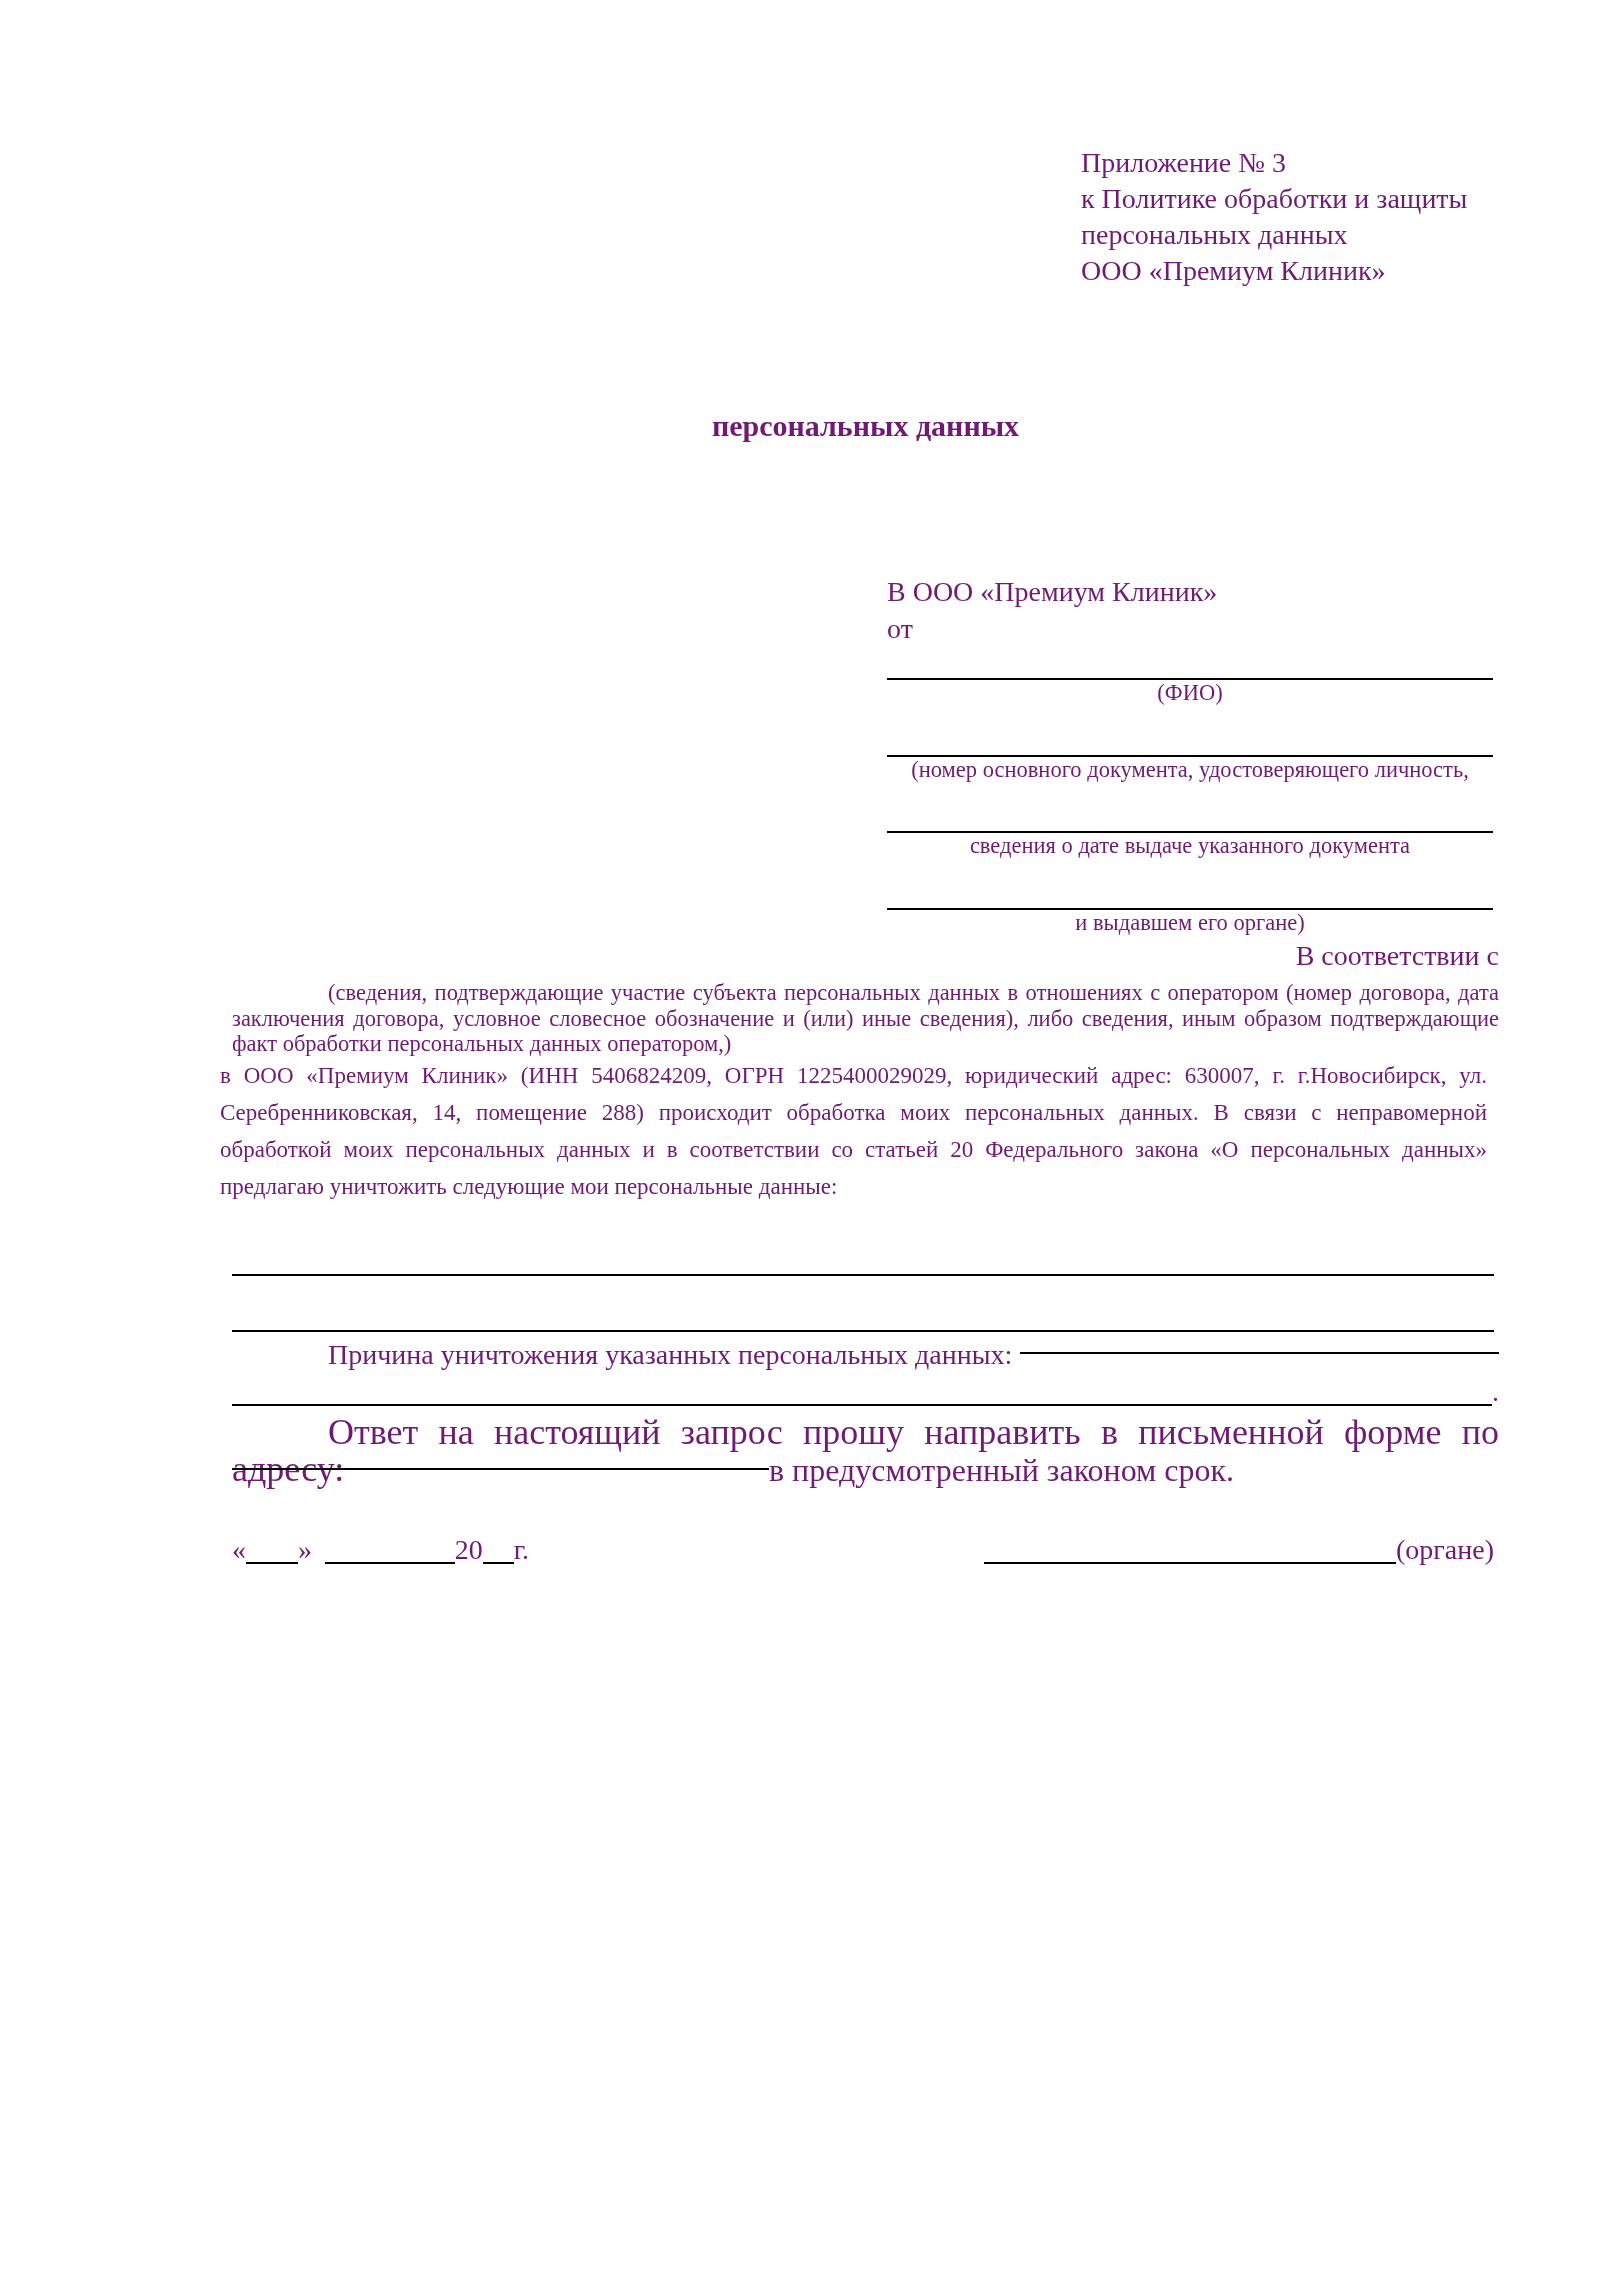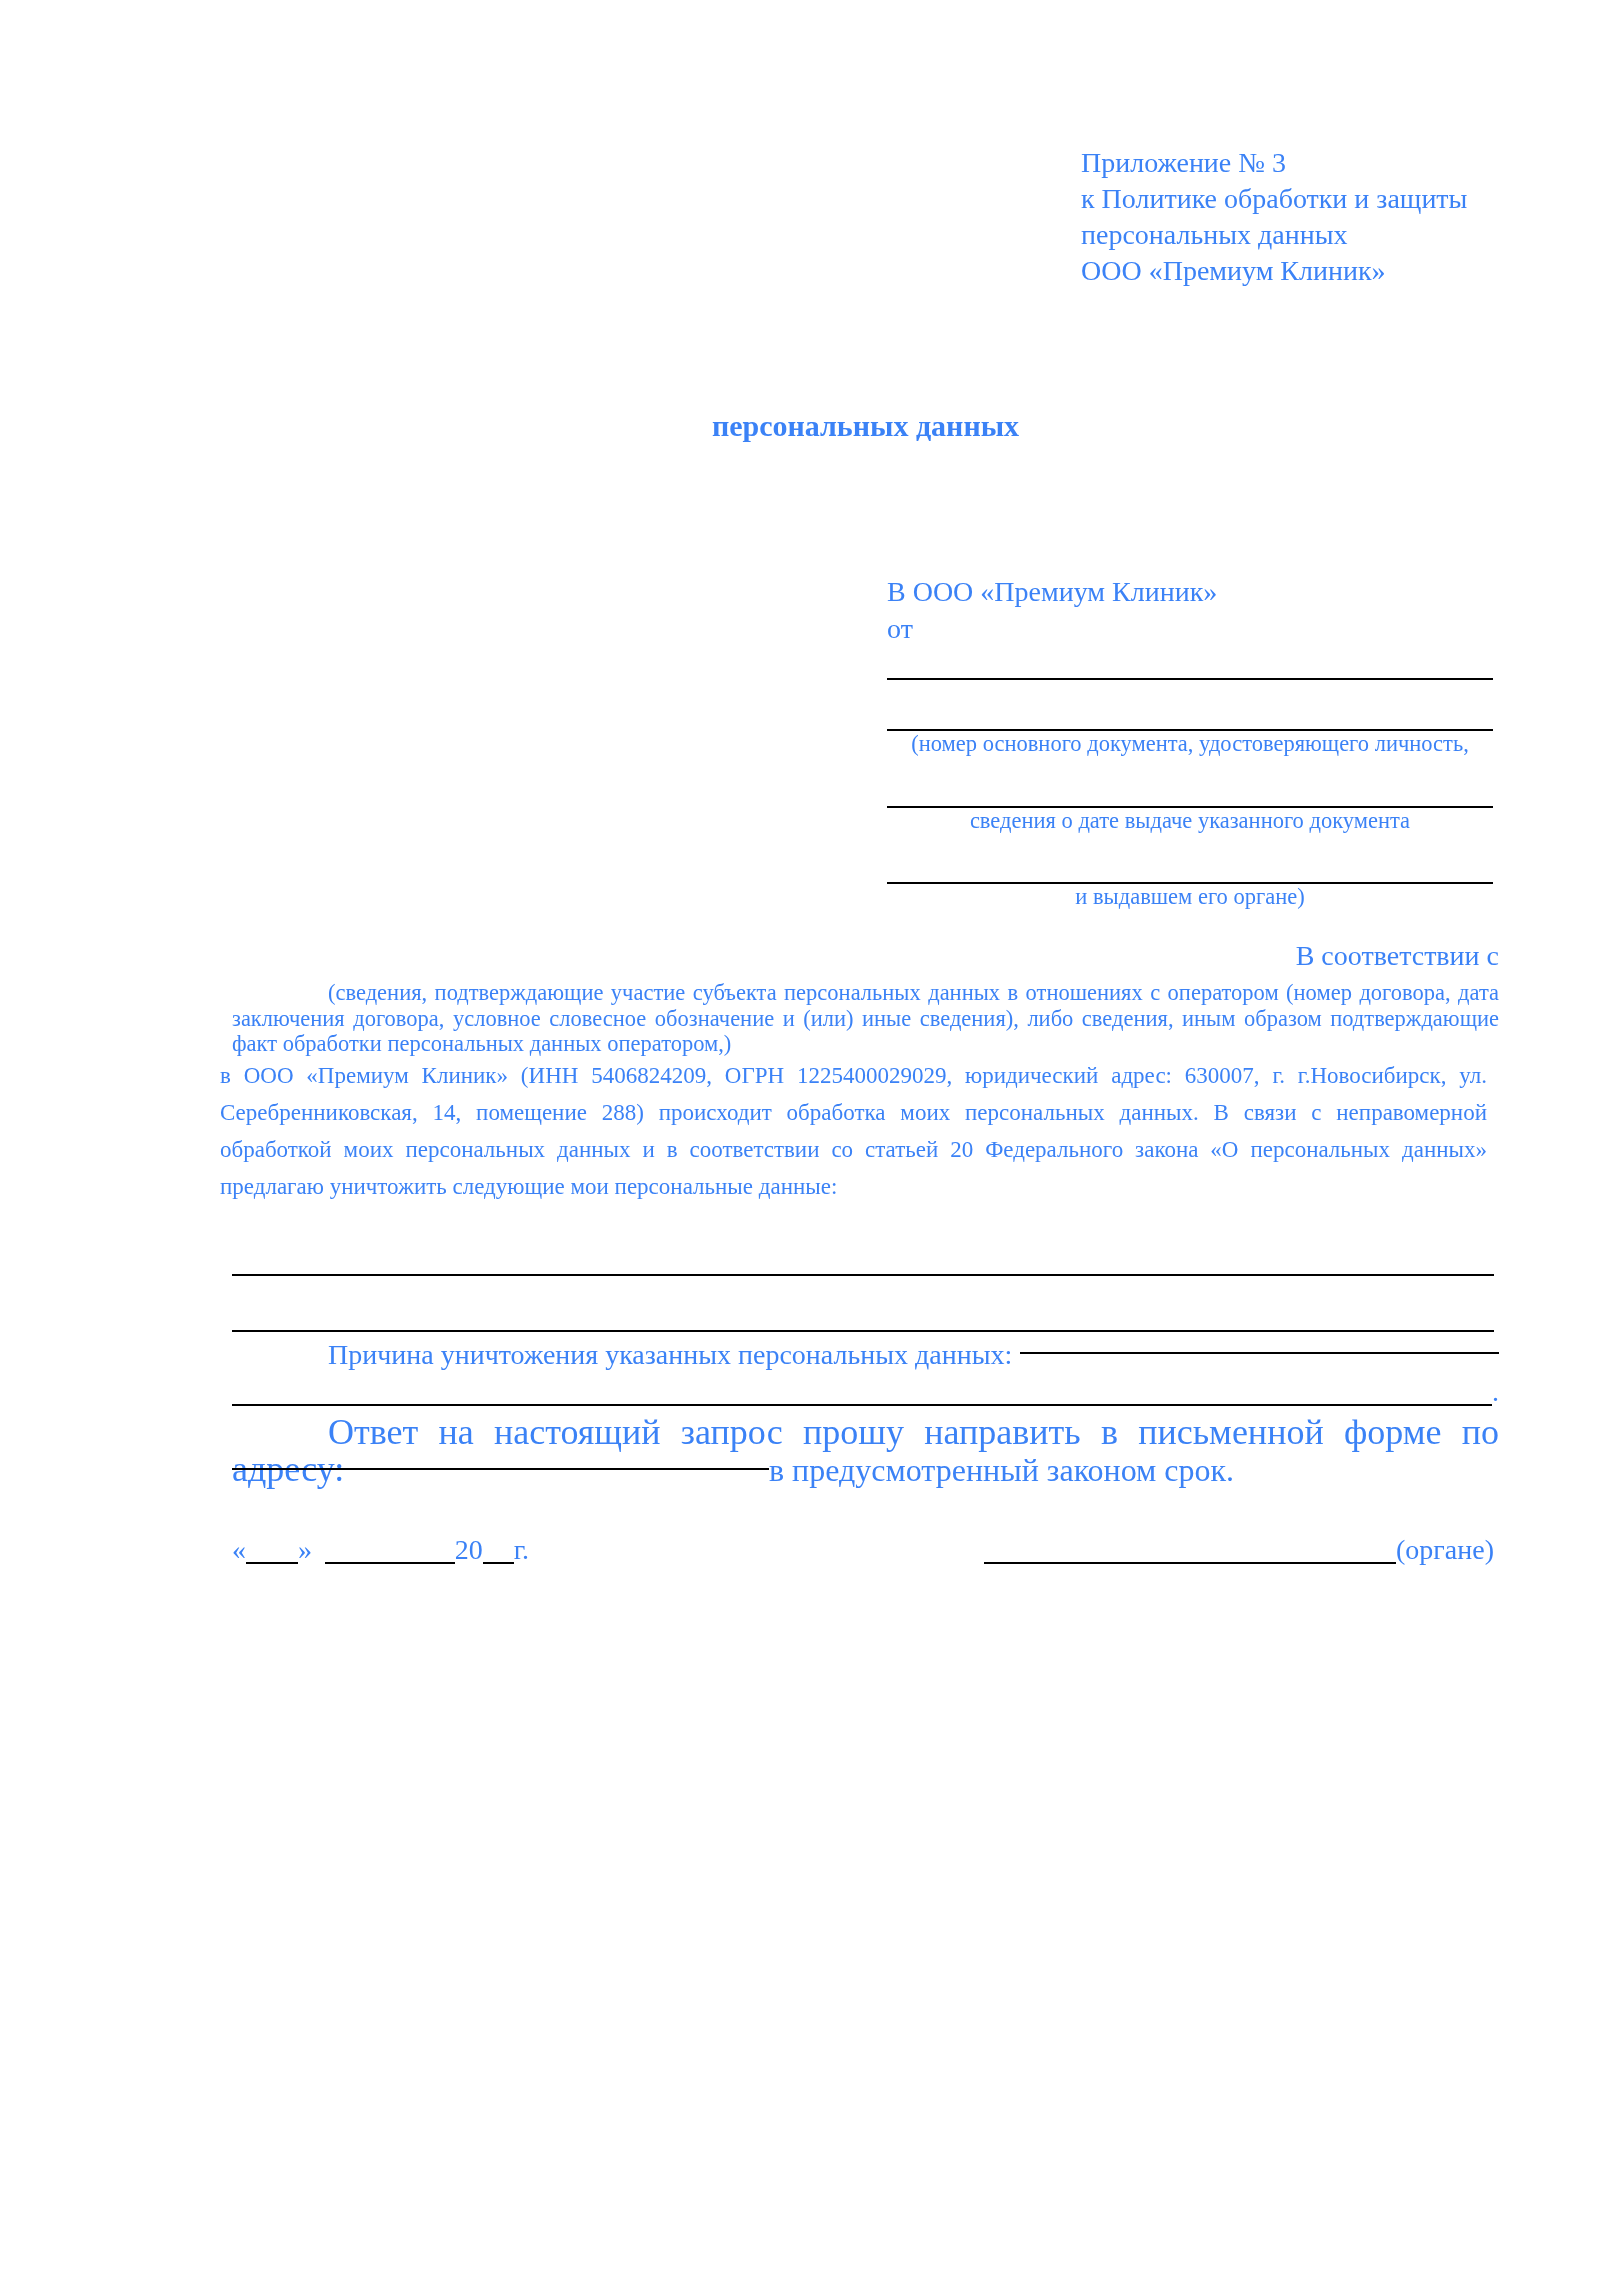--- a/index.html
+++ b/index.html
@@ -3,21 +3,21 @@
 <meta charset="utf-8">
 <style>
   html,body { margin:0; padding:0; background:#777; }
   .page {
     position: relative;
     width: 1621px;
     height: 2294px;
     margin: 0 auto;
     background: #ffffff;
     font-family: "Liberation Serif", "DejaVu Serif", serif;
-    color: #3b82f6;
+    color: #701a75;
     overflow: hidden;
   }
   
   .appendix {
     position: absolute;
     left: 1081px; top: 145px;
     font-size: 28px; line-height: 36px;
     white-space: nowrap;
   }
   
@@ -153,20 +153,21 @@
 
   <div class="title">
     <div>персональных данных</div>
   </div>
 
   <div class="addressee">
     <div>В ООО «Премиум Клиник»</div>
     <div>от</div>
 
     <div class="field-line"></div>
+    <div class="field-caption">(ФИО)</div>
 
     <div class="field-line tall"></div>
     <div class="field-caption">(номер основного документа, удостоверяющего личность,</div>
 
     <div class="field-line tall"></div>
     <div class="field-caption">сведения о дате выдаче указанного документа</div>
 
     <div class="field-line tall"></div>
     <div class="field-caption">и выдавшем его органе)</div>
   </div>

